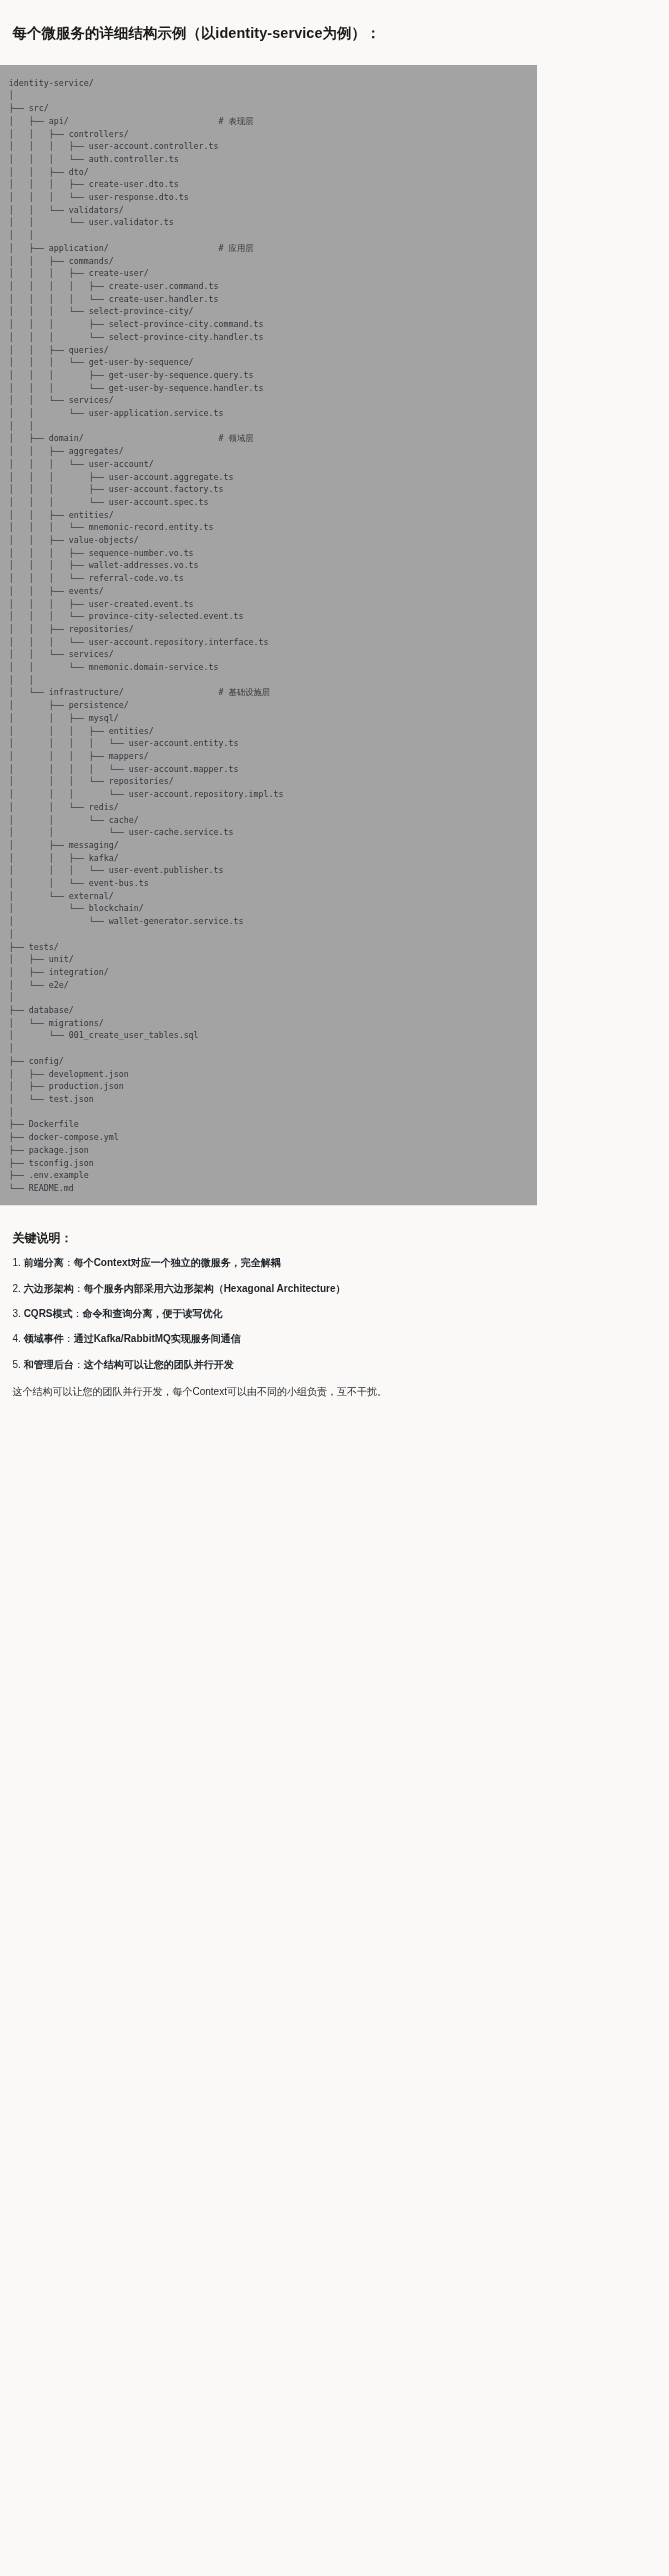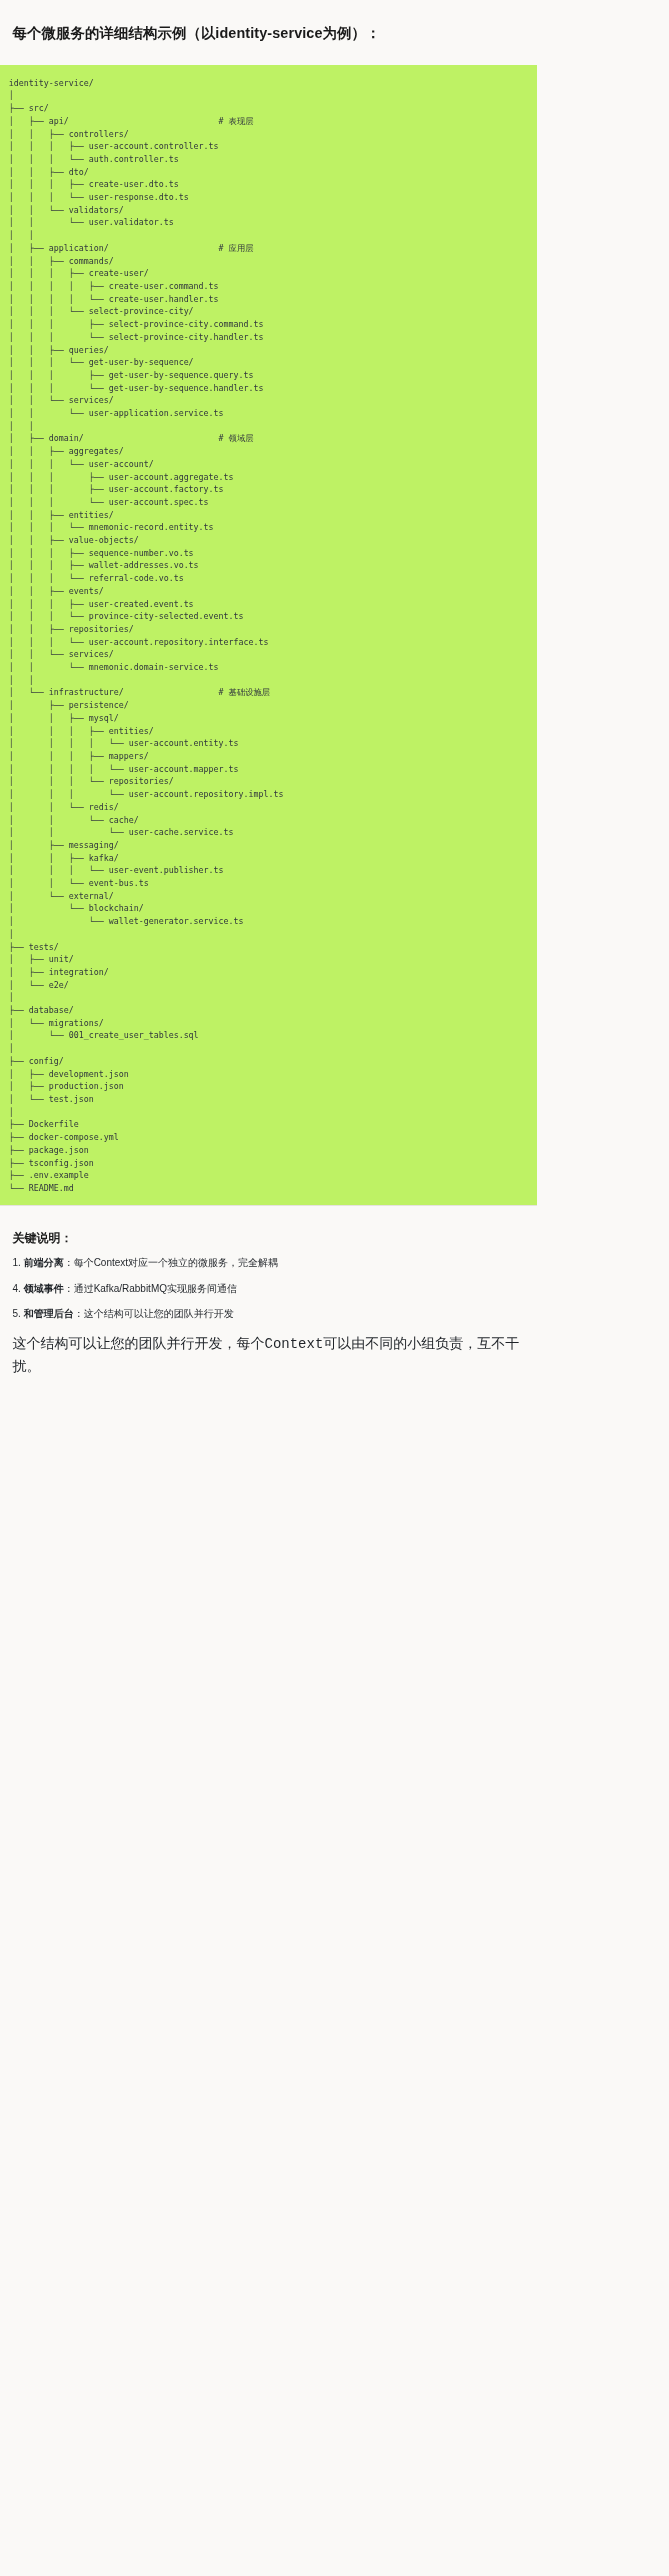--- a/index.html
+++ b/index.html
@@ -32,21 +32,21 @@
   }
   .heading-rule {
     height: 0.6px;
     background: #e6e3de;
     margin: 0 0 0 0;
     width: 100%;
   }
 
   
   .codeblock {
-    background: #bef264;
+    background: #a3a3a3;
     padding: 11.3px 8.8px 10px 8.8px;
     box-sizing: border-box;
     width: 100%;
   }
   .tree {
     font-family: "DejaVu Sans Mono", "Liberation Mono", monospace;
     font-size: 8.3px;
     line-height: 12.7px;
     color: #30363d;
     white-space: pre;
@@ -78,29 +78,28 @@
     color: #1f2328;
     margin: 0 0 9.4px 0;
   }
   .note-item .num {
     font-weight: 400;
   }
   .note-item .term {
     font-weight: 700;
   }
   .note-item .desc {
-    font-weight: 400;
+    font-weight: 700;
     text-align: center;
   }
   .closing {
-    font-size: 14px;
+    font-size: 10px;
     line-height: 1.65;
     color: #1f2328;
     margin: 11.3px 0 0 0;
-    font-family: Liberation Mono, monospace;
   }
 </style>
 </head>
 <body>
 
 <div class="page">
 
   <h2 class="doc-heading">每个微服务的详细结构示例（以identity-service为例）：</h2>
   <div class="heading-rule"></div>
 
@@ -194,20 +193,22 @@
 ├── .env.example
 └── README.md</code></pre>
   </div>
 
   <div class="notes-rule"></div>
 
   <div class="notes">
     <div class="notes-title">关键说明：</div>
     <div id="notes-list">
         <p class="note-item"><span class="num">1. </span><span class="term">前端分离</span><span class="sep">：</span><span class="desc">每个Context对应一个独立的微服务，完全解耦</span></p>
+        <p class="note-item"><span class="num">2. </span><span class="term">六边形架构</span><span class="sep">：</span><span class="desc">每个服务内部采用六边形架构（Hexagonal Architecture）</span></p>
+        <p class="note-item"><span class="num">3. </span><span class="term">CQRS模式</span><span class="sep">：</span><span class="desc">命令和查询分离，便于读写优化</span></p>
         <p class="note-item"><span class="num">4. </span><span class="term">领域事件</span><span class="sep">：</span><span class="desc">通过Kafka/RabbitMQ实现服务间通信</span></p>
         <p class="note-item"><span class="num">5. </span><span class="term">和管理后台</span><span class="sep">：</span><span class="desc">这个结构可以让您的团队并行开发</span></p>
       </div>
     <p class="closing">这个结构可以让您的团队并行开发，每个Context可以由不同的小组负责，互不干扰。</p>
   </div>
 
 </div>
 
 
 </body></html>

